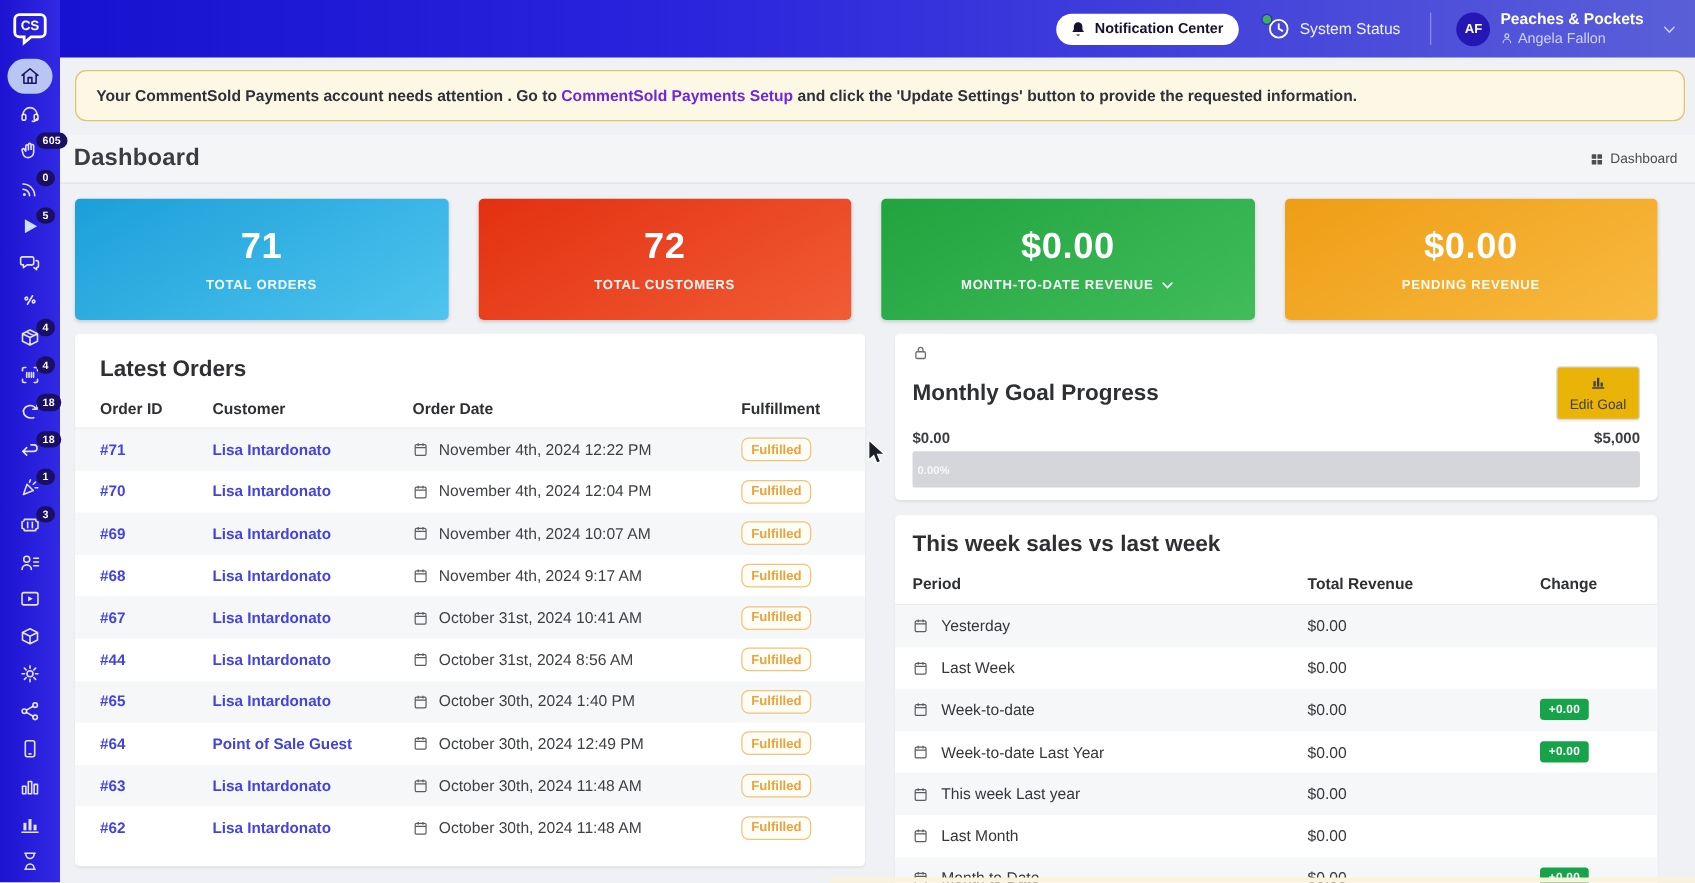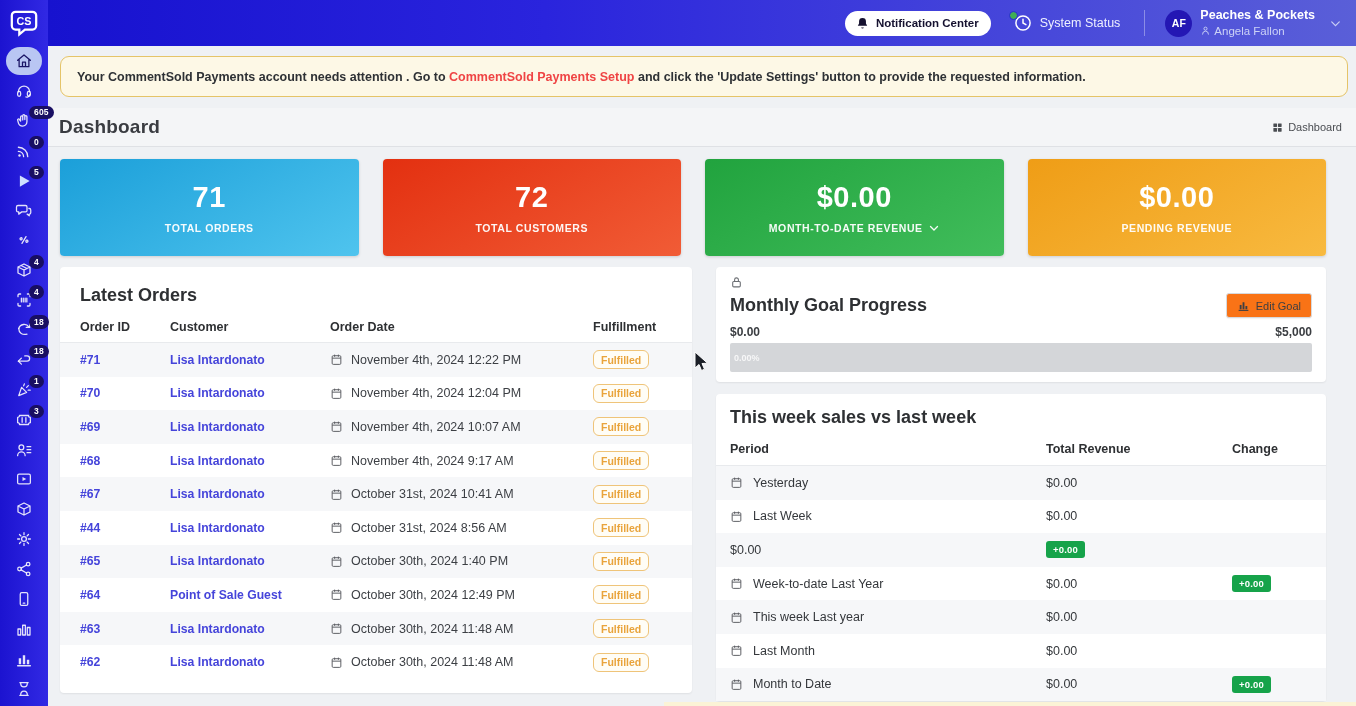--- a/index.html
+++ b/index.html
@@ -67,21 +67,21 @@
   .acct-user { font-size:11.5px; color:#ccd2f6; display:flex; align-items:center; gap:3px; }
   .acct-chevron { margin-left:6px; color:#c9cef4; }
 
   
   .main { position:absolute; left:48px; right:0; top:46px; bottom:0; }
   .alert-banner {
     margin:10px 8px 0 12px; height:41px; background:#fdf8e6; border:1px solid #e5c468;
     border-radius:9px; display:flex; align-items:center; padding:0 16px;
   }
   .alert-banner p { font-size:12.5px; font-weight:bold; color:#2e3135; }
-  .alert-banner a { color:#ef4444; text-decoration:none; cursor:pointer; }
+  .alert-banner a { color:#6d28d9; text-decoration:none; cursor:pointer; }
 
   .page-head {
     margin-top:11px; height:39px; background:#f4f5f7; border-bottom:1px solid #dfe1e5;
     display:flex; align-items:center; justify-content:space-between; padding:0 14px 0 11px;
   }
   .page-title { font-size:19px; font-weight:bold; color:#3a3c41; letter-spacing:.2px; }
   .breadcrumb { display:flex; align-items:center; gap:5px; cursor:pointer; }
   .breadcrumb .lbl { font-size:11px; color:#4a4d52; }
 
   .content { padding:12px 30px 0 12px; }
@@ -116,23 +116,23 @@
     background:#fffdf6; border-radius:6px; padding:2.5px 7px; font-weight:bold;
   }
 
   
   .right-col { flex:1; display:flex; flex-direction:column; }
   .goal-panel { padding:9px 14px 10px; }
   .lock-ic { color:#6b6e73; display:block; }
   .goal-head { display:flex; align-items:center; justify-content:space-between; margin-top:4px; }
   .goal-head h2 { font-size:18px; font-weight:bold; color:#2e3033; }
   .edit-goal-btn {
-    display:flex; align-items:center; gap:6px; background:#f97316; border:1px solid #d7d9dd;
+    display:flex; align-items:center; gap:6px; background:#eab308; border:1px solid #d7d9dd;
     border-radius:3px; padding:5px 10px; font-size:11px; color:#3c3f44; cursor:pointer;
-    font-family:inherit; box-shadow:0 1px 1px rgba(0,0,0,.05);
+    font-family:inherit; box-shadow:0 1px 1px rgba(0,0,0,.05);flex-direction:column;
   }
   .goal-minmax { display:flex; justify-content:space-between; margin-top:7px; }
   .goal-minmax span { font-size:12px; font-weight:bold; color:#3a3d41; }
   .goal-bar { margin-top:4px; height:29px; background:#d4d6d9; border-radius:2px;
     display:flex; align-items:center; overflow:hidden; }
   .goal-bar .pct { font-size:9px; color:rgba(255,255,255,.8); padding-left:4px; font-weight:bold; }
   .goal-warning { text-align:center; margin-top:8px; font-size:12.5px; color:#b2453e;
     text-decoration:underline; text-underline-offset:3px; }
 
   
@@ -677,20 +677,27 @@
       <svg width="13" height="13" viewBox="0 0 24 24">
         <rect x="4" y="5" width="16" height="16" rx="2" fill="none" stroke="#5a5d62" stroke-width="1.8"></rect>
         <path d="M4 9.5 h16 M8.5 3 v4 M15.5 3 v4" fill="none" stroke="#5a5d62" stroke-width="1.8"></path>
       </svg>
       <span>Last Week</span>
     </span>
     <span>$0.00</span>
     <span></span>
   </div>
               <div class="s-grid s-row">
+    <span class="s-period">
+      <svg width="13" height="13" viewBox="0 0 24 24">
+        <rect x="4" y="5" width="16" height="16" rx="2" fill="none" stroke="#5a5d62" stroke-width="1.8"></rect>
+        <path d="M4 9.5 h16 M8.5 3 v4 M15.5 3 v4" fill="none" stroke="#5a5d62" stroke-width="1.8"></path>
+      </svg>
+      <span>Week-to-date</span>
+    </span>
     <span>$0.00</span>
     <span><span class="chg-badge">+0.00</span></span>
   </div>
               <div class="s-grid s-row">
     <span class="s-period">
       <svg width="13" height="13" viewBox="0 0 24 24">
         <rect x="4" y="5" width="16" height="16" rx="2" fill="none" stroke="#5a5d62" stroke-width="1.8"></rect>
         <path d="M4 9.5 h16 M8.5 3 v4 M15.5 3 v4" fill="none" stroke="#5a5d62" stroke-width="1.8"></path>
       </svg>
       <span>Week-to-date Last Year</span>

